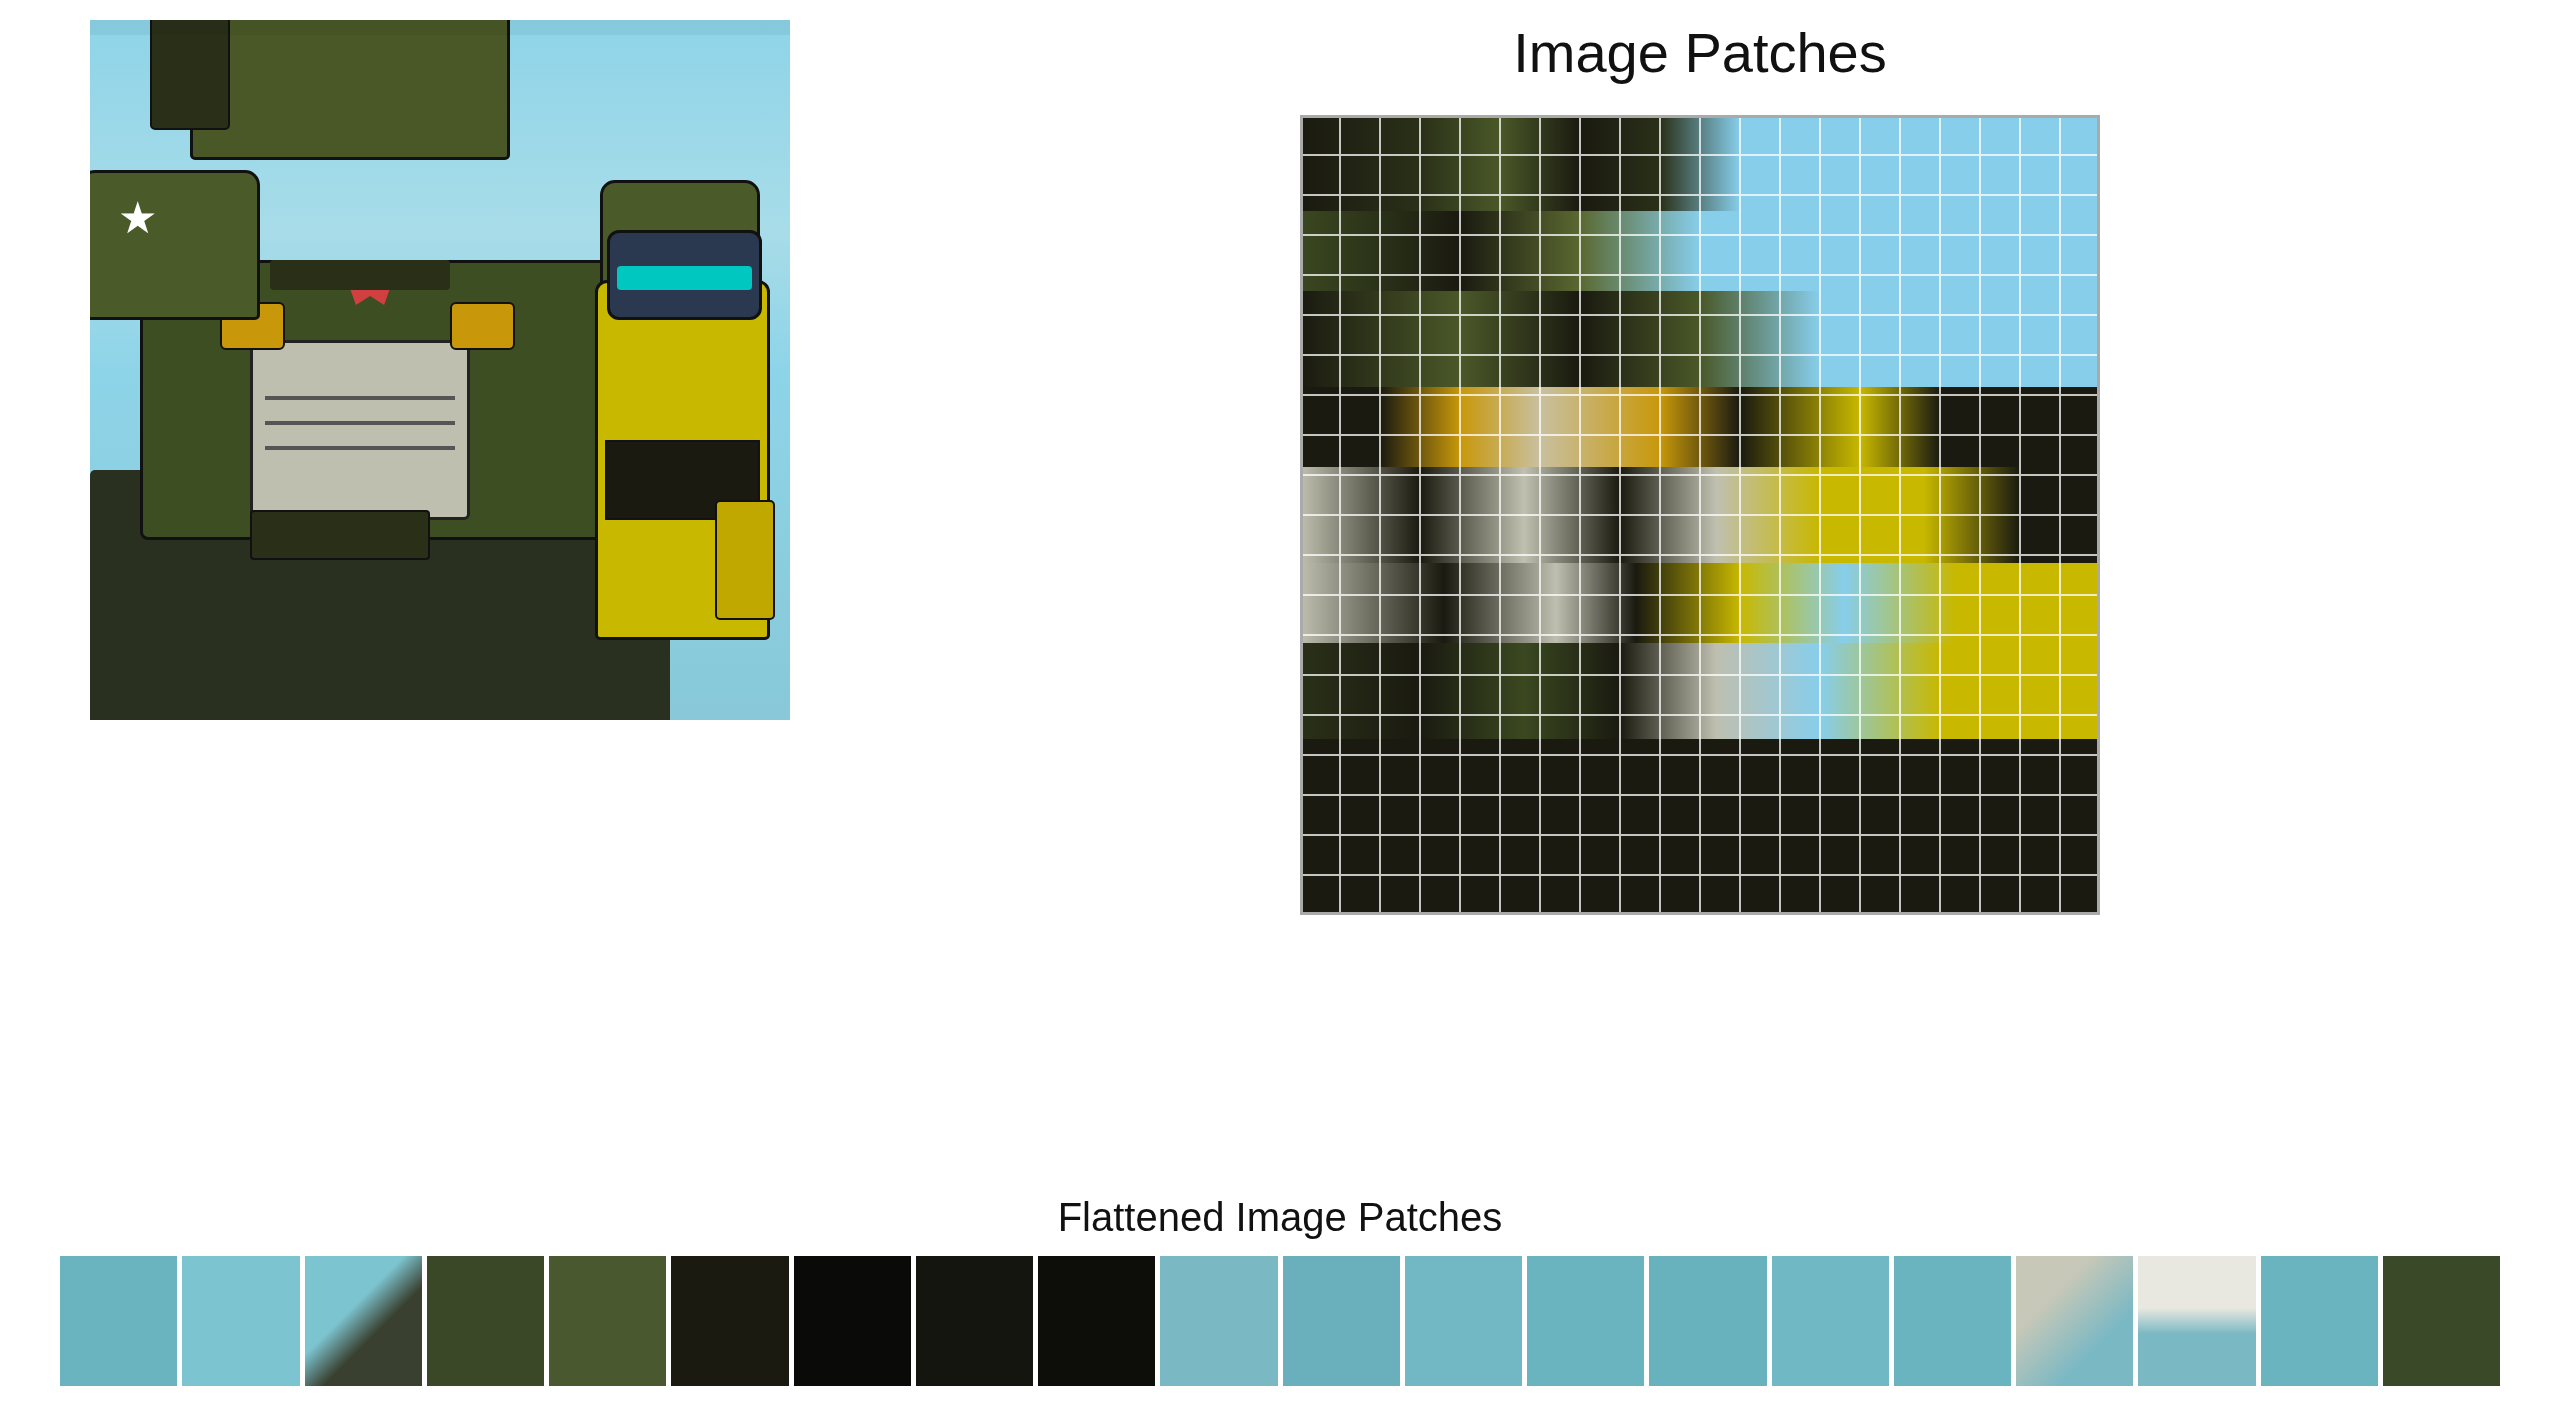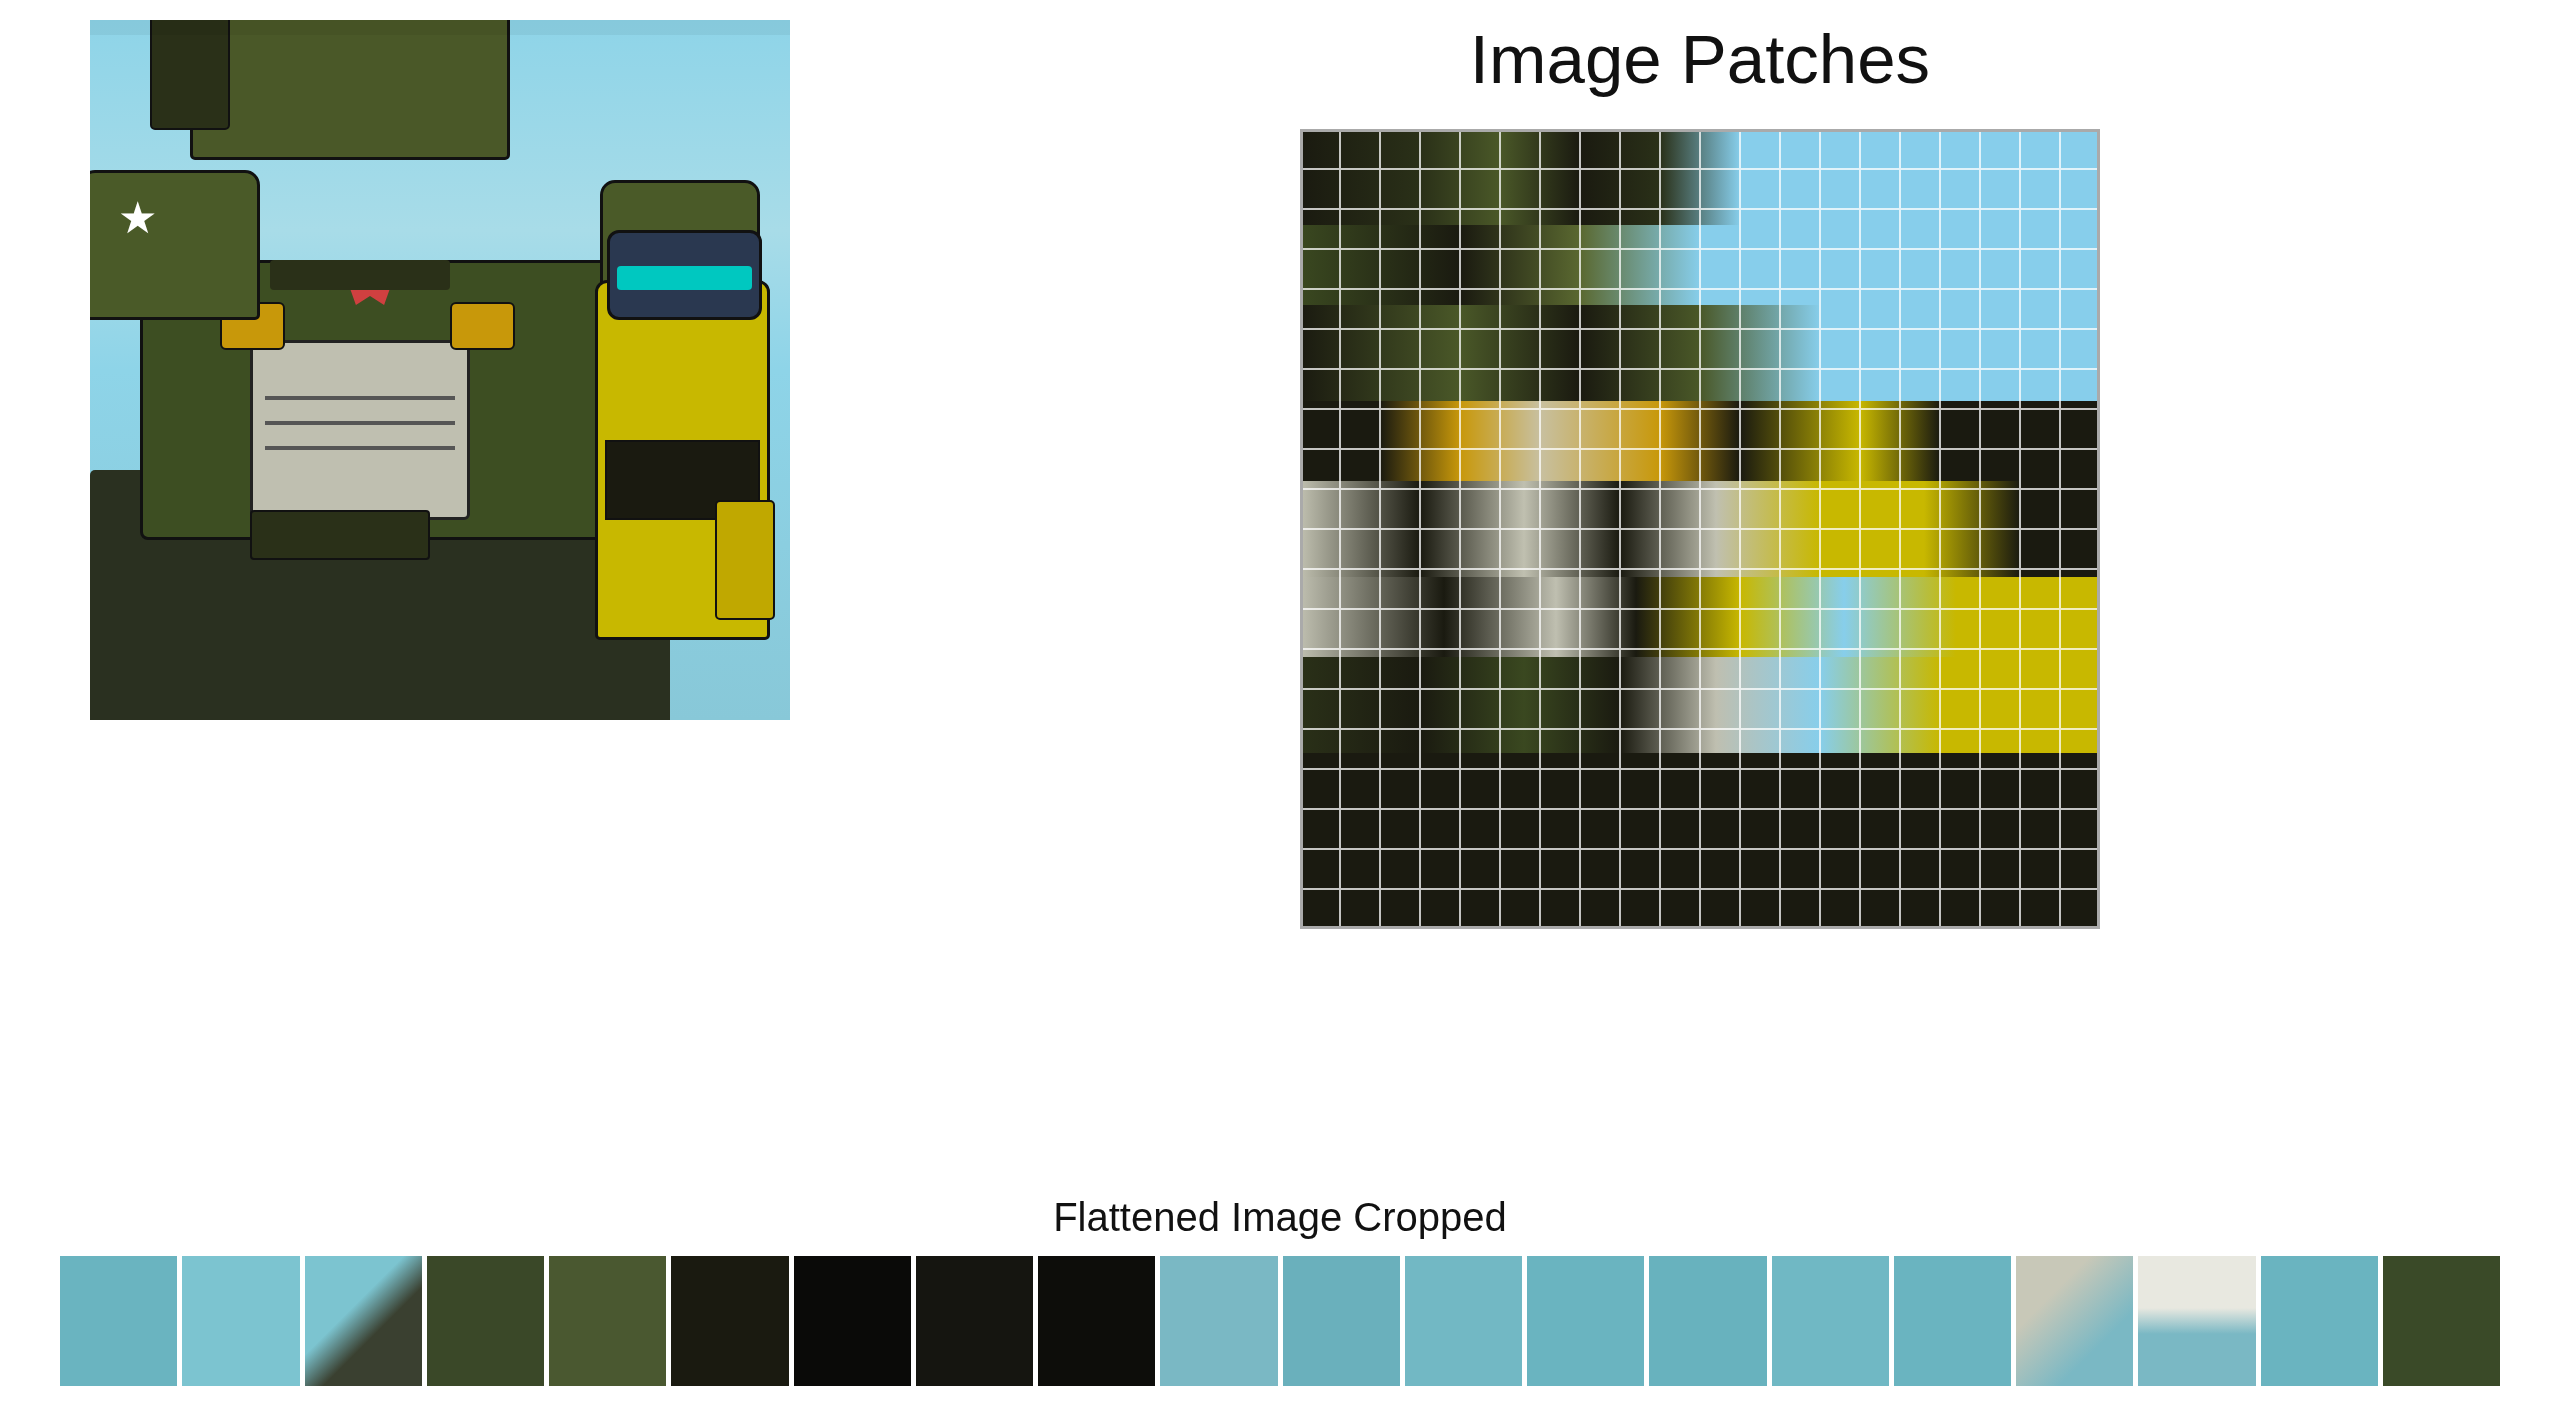--- a/index.html
+++ b/index.html
@@ -61,21 +61,21 @@
 
         <div style="position:absolute; top:0; left:0; width:700px; height:15px; background:rgba(0,0,0,0.05);"></div>
 
         <div style="position:absolute; bottom:430px; left:180px; width:180px; height:30px; background:#2a3018; border-radius:4px;"></div>
 
         <div style="position:absolute; bottom:160px; left:160px; width:180px; height:50px; background:#2a3018; border:2px solid #111; border-radius:4px;"></div>
       </div>
     </div>
 
     <div style="display:flex; flex-direction:column; align-items:center; flex:1;">
-      <h1 style="font-size:69px; font-weight:normal; margin-bottom:30px; color:#111; font-family:Arial,sans-serif;">Image Patches</h1>
+      <h1 style="font-size:56px; font-weight:normal; margin-bottom:30px; color:#111; font-family:Arial,sans-serif;">Image Patches</h1>
 
       <div style="position:relative; width:800px; height:800px;">
 
         <div style="position:absolute; top:0; left:0; width:800px; height:800px; overflow:hidden;">
 
           <div style="position:absolute; top:0; left:0; width:100%; height:12%; background:linear-gradient(90deg, #1a1a10 0%, #2a3018 15%, #4a5828 25%, #1a1a10 35%, #2a3018 45%, #87ceeb 55%, #87ceeb 65%, #87ceeb 75%, #87ceeb 85%, #87ceeb 100%);"></div>
           <div style="position:absolute; top:12%; left:0; width:100%; height:10%; background:linear-gradient(90deg, #3a4820 0%, #1a1a10 20%, #5a6830 35%, #87ceeb 50%, #87ceeb 70%, #87ceeb 90%);"></div>
 
           <div style="position:absolute; top:22%; left:0; width:100%; height:12%; background:linear-gradient(90deg, #1a1a10 0%, #4a5828 20%, #1a1a10 35%, #4a5828 50%, #87ceeb 65%, #87ceeb 80%);"></div>
           <div style="position:absolute; top:34%; left:0; width:100%; height:10%; background:linear-gradient(90deg, #1a1a10 0%, #1a1a10 10%, #c8980a 20%, #c8c0a0 30%, #c8980a 45%, #1a1a10 55%, #c8b800 70%, #1a1a10 80%);"></div>
@@ -490,21 +490,21 @@
             <div style="border: 1px solid rgba(255, 255, 255, 0.75); box-sizing: border-box;"></div>
           </div>
 
         <div style="position:absolute; top:0; left:0; width:800px; height:800px; border:3px solid #aaa; pointer-events:none;"></div>
       </div>
     </div>
 
   </div>
 
   <div style="padding:10px 60px 30px; text-align:center;">
-    <p style="font-size:40px; color:#111; font-family:Arial,sans-serif; margin-bottom:16px; font-weight:normal;">Flattened Image Cropped</p>
+    <p style="font-size:40px; color:#111; font-family:Arial,sans-serif; margin-bottom:16px; font-weight:normal;">Flattened Image Patches</p>
 
     <div style="display:flex; flex-direction:row; gap:5px; height:130px; align-items:stretch;" id="flat-patches-row">
     <div style="flex: 1 1 0%; height: 130px; background-color: rgb(106, 180, 192);"></div>
         <div style="flex: 1 1 0%; height: 130px; background-color: rgb(124, 196, 208);"></div>
         <div style="flex: 1 1 0%; height: 130px; background: linear-gradient(135deg, rgb(124, 196, 208) 40%, rgb(58, 64, 48) 60%);"></div>
         <div style="flex: 1 1 0%; height: 130px; background-color: rgb(58, 72, 40);"></div>
         <div style="flex: 1 1 0%; height: 130px; background-color: rgb(74, 88, 48);"></div>
         <div style="flex: 1 1 0%; height: 130px; background-color: rgb(26, 26, 16);"></div>
         <div style="flex: 1 1 0%; height: 130px; background-color: rgb(10, 10, 8);"></div>
         <div style="flex: 1 1 0%; height: 130px; background-color: rgb(21, 21, 16);"></div>

